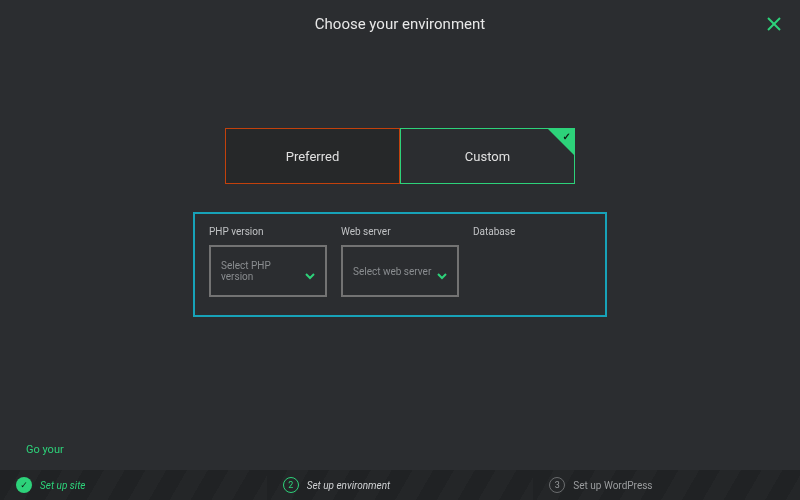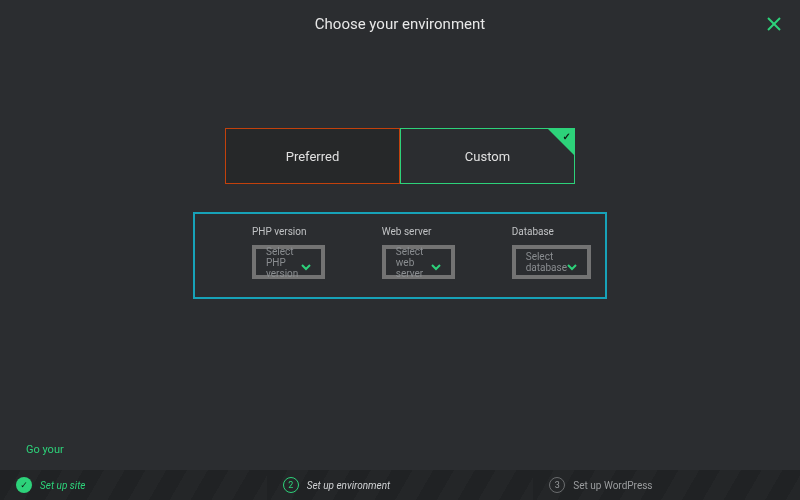--- a/index.html
+++ b/index.html
@@ -89,29 +89,28 @@
       border: 2px solid #17a2b8;
       padding: 12px 14px 18px 14px;
       display: flex;
       gap: 14px;
     }
     .config-col {
       flex: 1;
       display: flex;
       flex-direction: column;
       gap: 8px;
-      margin-left: 43px;
     }
     .config-label {
       font-size: 10px;
       color: #c0c2c4;
     }
     .select-box {
-      height: 34px;
-      border: 4px solid #737373;
+      height: 52px;
+      border: 2px solid #737373;
       background: transparent;
       display: flex;
       align-items: center;
       justify-content: space-between;
       padding: 0 10px;
       cursor: pointer;
     }
     .select-placeholder {
       font-size: 10px;
       color: #8a8d90;
@@ -239,26 +238,20 @@
       <div class="config-label">Web server</div>
       <div class="select-box">
         <span class="select-placeholder">Select web server</span>
         <span class="chevron"><svg width="10" height="10" viewBox="0 0 10 10">
               <polyline points="1,3 5,7 9,3"></polyline>
             </svg></span>
       </div>
     </div>
     <div class="config-col">
       <div class="config-label">Database</div>
-      <div class="select-box">
-        <span class="select-placeholder">Select database</span>
-        <span class="chevron"><svg width="10" height="10" viewBox="0 0 10 10">
-              <polyline points="1,3 5,7 9,3"></polyline>
-            </svg></span>
-      </div>
     </div>
   </div>
 </div>
 
 <div class="footer-actions">
   <div class="go-back">Go your</div>
 </div>
 
 <div class="stepper">
   <div class="step done-step">

